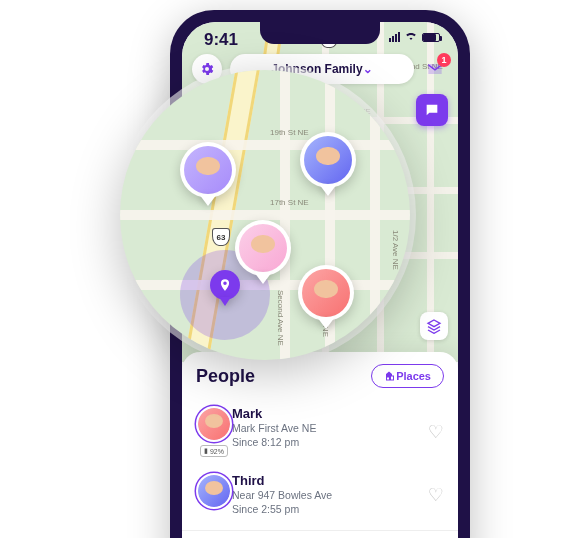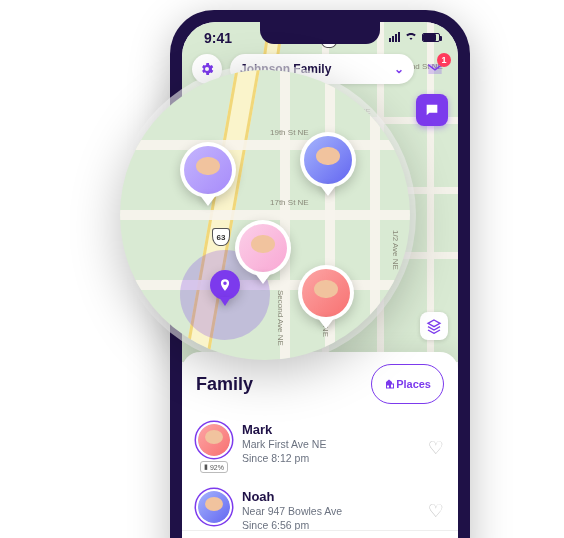--- a/index.html
+++ b/index.html
@@ -12,53 +12,53 @@
     --phone-x:170px;
     --phone-y:10px;
     --map-green:#d9ead3;
     --map-road:#f7f4ed;
   }
   *{box-sizing:border-box;font-family:-apple-system,Helvetica,Arial,sans-serif}
   body{margin:0;width:564px;height:538px;background:#fff;position:relative;overflow:hidden}
   .phone{position:absolute;left:var(--phone-x);top:var(--phone-y);width:var(--phone-w);height:var(--phone-h);background:var(--ink);border-radius:44px;padding:12px;box-shadow:0 10px 40px rgba(0,0,0,.25)}
   .screen{width:100%;height:100%;background:#fff;border-radius:34px;overflow:hidden;position:relative}
   .notch{position:absolute;top:0;left:50%;transform:translateX(-50%);width:120px;height:22px;background:var(--ink);border-radius:0 0 14px 14px;z-index:50}
-  .status{position:absolute;top:6px;left:0;right:0;height:20px;z-index:40;font-size:14px;font-weight:600;color:var(--ink)}
+  .status{position:absolute;top:6px;left:0;right:0;height:20px;z-index:40;font-size:17px;font-weight:600;color:var(--ink)}
   .status .time{position:absolute;left:22px;top:2px}
   .status .right{position:absolute;right:18px;top:3px;display:flex;gap:4px;align-items:center}
   .sig{display:flex;gap:1px;align-items:flex-end}
   .sig i{width:2px;background:var(--ink);display:block}
   .sig i:nth-child(1){height:4px}.sig i:nth-child(2){height:6px}.sig i:nth-child(3){height:8px}.sig i:nth-child(4){height:10px}
   .wifi{font-size:12px;line-height:1}
   .batt{width:18px;height:9px;border:1px solid var(--ink);border-radius:2px;position:relative}
   .batt::after{content:"";position:absolute;right:-3px;top:2px;width:2px;height:5px;background:var(--ink);border-radius:0 1px 1px 0}
   .batt i{display:block;width:80%;height:100%;background:var(--ink);border-radius:1px}
 
   .topbar{position:absolute;top:30px;left:10px;right:10px;height:34px;display:flex;align-items:center;gap:8px;z-index:40}
   .gear{width:30px;height:30px;border-radius:50%;background:#fff;display:flex;align-items:center;justify-content:center;color:var(--purple);box-shadow:0 1px 4px rgba(0,0,0,.12);flex:none}
-  .family{flex:1;height:30px;background:#fff;border-radius:15px;display:flex;align-items:center;padding:0 10px;box-shadow:0 1px 4px rgba(0,0,0,.12);color:var(--ink);font-size:12px;font-weight:600;justify-content:space-between}
+  .family{flex:1;height:30px;background:#fff;border-radius:15px;display:flex;align-items:center;padding:0 10px;box-shadow:0 1px 4px rgba(0,0,0,.12);color:var(--ink);font-size:12px;font-weight:600;justify-content:center}
   .family .chev{color:var(--purple);font-size:12px}
   .envelope{position:relative;width:26px;height:26px;display:flex;align-items:center;justify-content:center;color:var(--purple);flex:none}
   .badge{position:absolute;top:-3px;right:-3px;min-width:14px;height:14px;border-radius:7px;background:#ff3b5c;color:#fff;font-size:9px;font-weight:700;display:flex;align-items:center;justify-content:center;padding:0 3px}
   .chatfab{position:absolute;top:72px;right:10px;width:32px;height:32px;border-radius:8px;background:var(--purple);display:flex;align-items:center;justify-content:center;color:#fff;z-index:40;box-shadow:0 2px 6px rgba(124,58,237,.4)}
   .layersfab{position:absolute;top:290px;right:10px;width:28px;height:28px;border-radius:8px;background:#fff;display:flex;align-items:center;justify-content:center;color:var(--purple);z-index:40;box-shadow:0 1px 4px rgba(0,0,0,.15)}
 
   .map{position:absolute;top:0;left:0;right:0;height:340px;background:var(--map-green);overflow:hidden}
   .road-h{position:absolute;left:-10px;right:-10px;height:7px;background:var(--map-road);opacity:.9}
   .road-v{position:absolute;top:-10px;bottom:-10px;width:7px;background:var(--map-road);opacity:.9}
   .hwy{position:absolute;top:-20px;bottom:-20px;width:16px;background:#fff6c9;border-left:3px solid #f5d46a;border-right:3px solid #f5d46a;transform:rotate(8deg);left:62px;opacity:.85}
   .street-label{position:absolute;font-size:8px;color:#8a8a7a;white-space:nowrap}
   .street-label.v{writing-mode:vertical-rl}
   .shield{position:absolute;width:18px;height:18px;background:#fff;border:1.5px solid #555;border-radius:3px 3px 7px 7px/3px 3px 10px 10px;display:flex;align-items:center;justify-content:center;font-size:8px;font-weight:700;color:#333}
 
   .sheet{position:absolute;left:0;right:0;top:330px;bottom:0;background:#fff;border-radius:18px 18px 0 0;box-shadow:0 -4px 20px rgba(0,0,0,.08);z-index:30;padding:12px 14px 0}
   .sheet-head{display:flex;align-items:center;justify-content:space-between;margin-bottom:10px}
   .sheet-head h2{margin:0;font-size:18px;font-weight:800;color:var(--ink)}
-  .places-btn{display:flex;align-items:flex-end;border:1.5px solid var(--purple);color:var(--purple);font-size:11px;font-weight:600;padding:13px 12px;border-radius:999px;background:#fff}
-  .person{display:flex;align-items:flex-start;gap:10px;padding:8px 0}
+  .places-btn{display:flex;align-items:flex-end;border:1.5px solid var(--purple);color:var(--purple);font-size:11px;font-weight:600;padding:5px 12px;border-radius:999px;background:#fff}
+  .person{display:flex;align-items:flex-start;padding:8px 0}
   .avatar-col{display:flex;flex-direction:column;align-items:center;gap:3px}
   .avatar-s{width:36px;height:36px;border-radius:50%;background:#e9d5ff;border:2px solid #fff;box-shadow:0 0 0 1.5px var(--purple);position:relative;overflow:hidden}
   .batt-pill{font-size:7px;border:1px solid #bbb;border-radius:3px;padding:1px 3px;color:#555;display:flex;align-items:center;gap:2px}
   .p-text{flex:1}
   .p-name{font-size:13px;font-weight:800;color:var(--ink);margin:0}
   .p-loc,.p-since{font-size:10.5px;color:var(--grey);margin:0;line-height:1.35}
   .heart{color:#c4c4c4;font-size:18px;align-self:center}
 
   .bottomnav{position:absolute;left:0;right:0;bottom:0;height:48px;background:#fff;border-top:1px solid #eee;display:flex;justify-content:space-around;align-items:center;z-index:45}
 
@@ -150,21 +150,21 @@
         </svg>
     </div>
     <div class="layersfab">
       <svg width="16" height="16" viewBox="0 0 24 24" fill="none" stroke="currentColor" stroke-width="2">
           <path d="M12 3l9 5-9 5-9-5 9-5zM3 13l9 5 9-5M3 18l9 5 9-5"></path>
         </svg>
     </div>
 
     <div class="sheet">
       <div class="sheet-head">
-        <h2>Family</h2>
+        <h2>People</h2>
         <div class="places-btn">
           <svg width="12" height="12" viewBox="0 0 24 24" fill="currentColor">
               <path d="M4 21V8l6-5 6 5v3h4v10H4zm2-2h4v-4H6v4zm8 0h4v-6h-4v6z"></path>
             </svg>
           <span>Places</span>
         </div>
       </div>
 
       <div class="person">
         <div class="avatar-col">
@@ -181,23 +181,23 @@
         <div class="heart">♡</div>
       </div>
 
       <div class="person">
         <div class="avatar-col">
           <div class="avatar-s">
               <div class="face m1"></div>
             </div>
         </div>
         <div class="p-text">
-          <p class="p-name">Noah</p>
+          <p class="p-name">Third</p>
           <p class="p-loc">Near 947 Bowles Ave</p>
-          <p class="p-since">Since 6:56 pm</p>
+          <p class="p-since">Since 2:55 pm</p>
         </div>
         <div class="heart">♡</div>
       </div>
     </div>
 
     <div class="bottomnav">
       
       
       
     </div>

